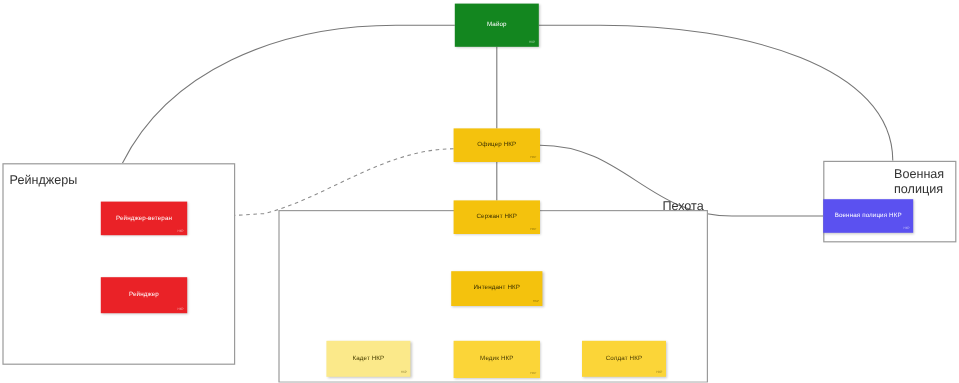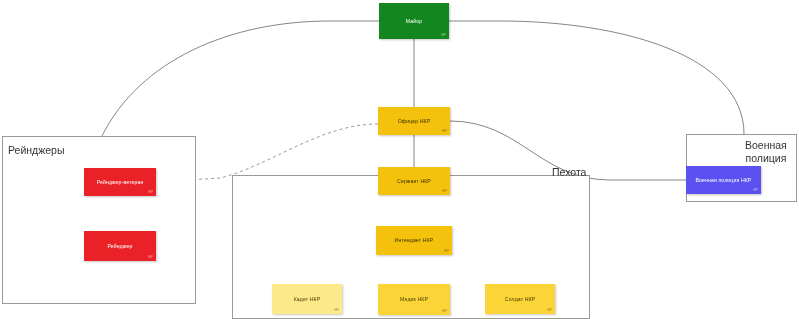--- a/index.html
+++ b/index.html
@@ -112,21 +112,21 @@
     </g>
   </svg>
 
   <div class="group-box" style="left:2px; top:136px; width:194px; height:168px;"></div>
   <div class="group-label" style="left:8px; top:144px;">Рейнджеры</div>
 
   <div class="group-box" style="left:232px; top:175px; width:358px; height:144px;"></div>
   <div class="group-label" style="left:528px; top:166px;margin-left:24px;">Пехота</div>
 
   <div class="group-box" style="left:686px; top:134px; width:111px; height:68px;"></div>
-  <div class="group-label" style="left:745px; top:139px;text-align:center;">Военная
+  <div class="group-label" style="left:745px; top:139px;">Военная
 полиция</div>
 
   <div class="node n-green" style="left:379px; top:3px; width:70px; height:36px;">
     <span class="node-label">Майор</span>
     <span class="node-corner">НКР</span>
   </div>
 
   <div class="node n-gold" style="left:378px; top:107px; width:72px; height:28px;">
     <span class="node-label">Офицер НКР</span>
     <span class="node-corner">НКР</span>

